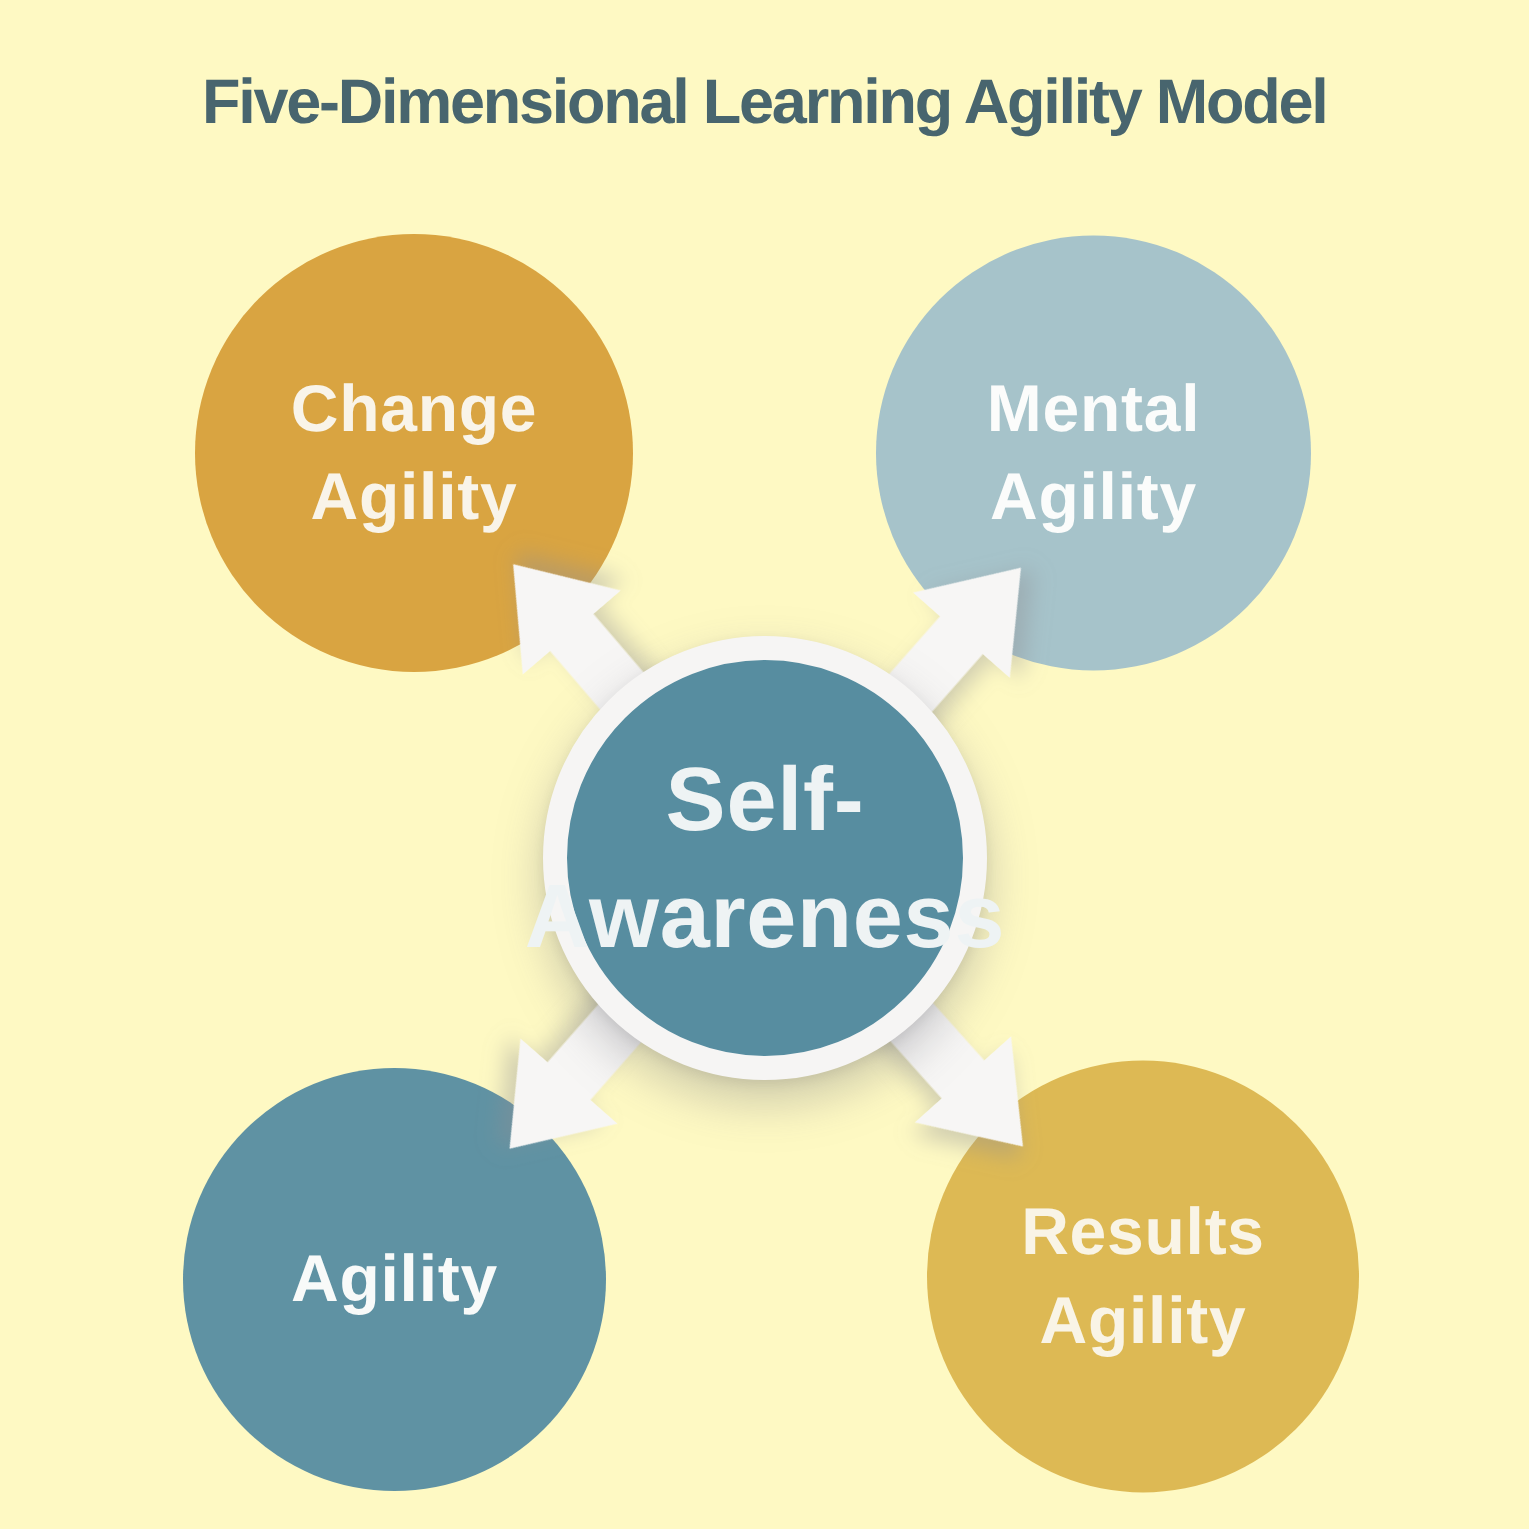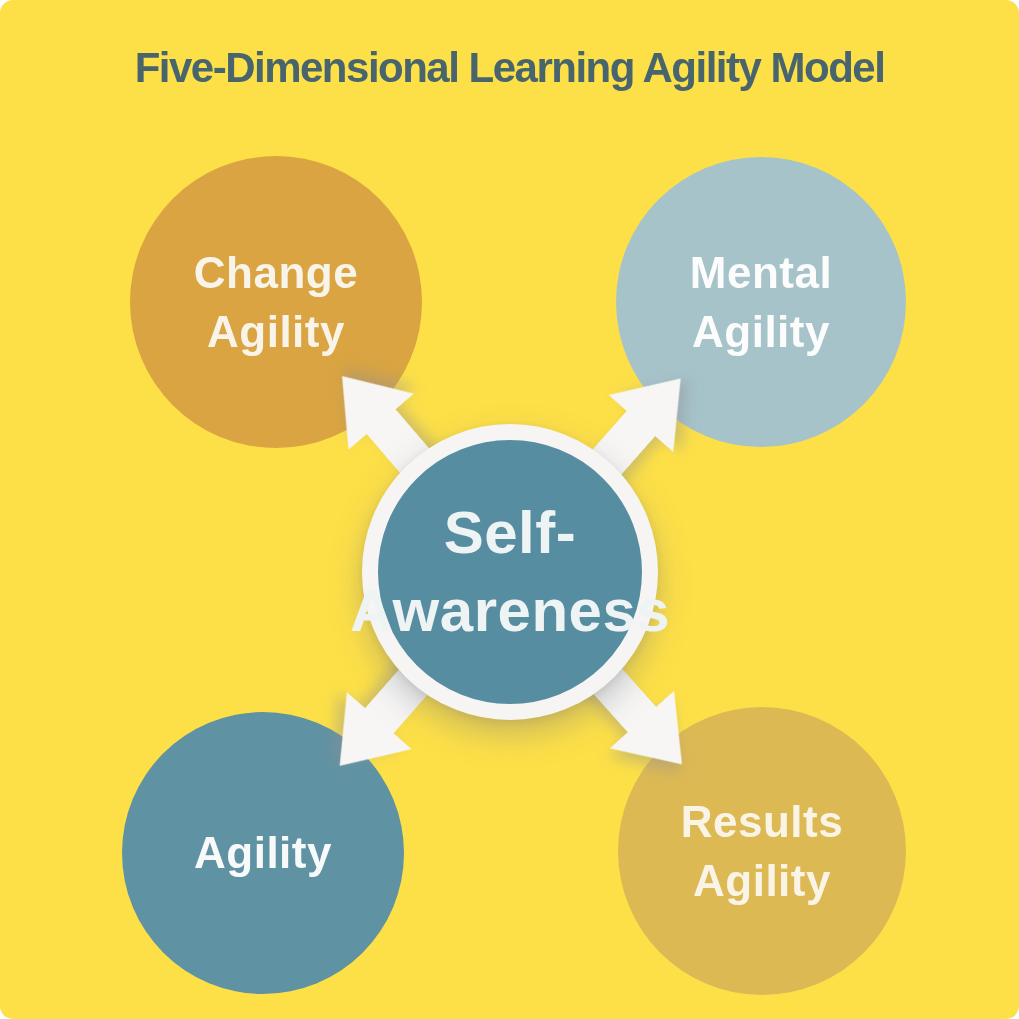--- a/index.html
+++ b/index.html
@@ -50,42 +50,42 @@
   .node-label {
     font-weight: 700;
     font-size: 44px;
     line-height: 1.35;
     letter-spacing: 0.5px;
   }
   .node-label .line {
     display: block;
   }
   .node-change  { left: 130px; top: 156px; width: 292px; height: 292px; }
-  .node-mental  { left: 616px; top: 157px; width: 290px; height: 290px; }
+  .node-mental  { left: 584px; top: 157px; width: 290px; height: 290px; }
   .node-people  { left: 122px; top: 712px; width: 282px; height: 282px; }
   .node-results { left: 618px; top: 707px; width: 288px; height: 288px; }
   .node-center {
     left: 362px;
     top: 424px;
     width: 264px;
     height: 264px;
     border-style: solid;
     border-width: 16px;
     z-index: 3;
     box-shadow: 0 14px 32px rgba(120, 122, 128, 0.38), 0 3px 8px rgba(0, 0, 0, 0.08);
   }
   .node-center .node-label {
     font-size: 60px;
     line-height: 1.3;
   }
 </style>
 </head>
 <body>
 
-<div class="canvas" style="background-color: #fde047; border-radius: 13px;">
+<div class="canvas" style="background-color: #fef9c3;">
 
   <h1 class="title" style="color: rgb(72, 101, 110);">Five-Dimensional Learning Agility Model</h1>
 
   <svg class="arrows-layer" viewBox="0 0 1019 1019" xmlns="http://www.w3.org/2000/svg">
     <defs>
       <filter id="arrowShadow" x="-40%" y="-40%" width="180%" height="180%">
         <feDropShadow dx="5" dy="7" stdDeviation="7" flood-color="#8f8f94" flood-opacity="0.4"></feDropShadow>
       </filter>
     </defs>
     <g transform="translate(510 572) rotate(-130.6)">

